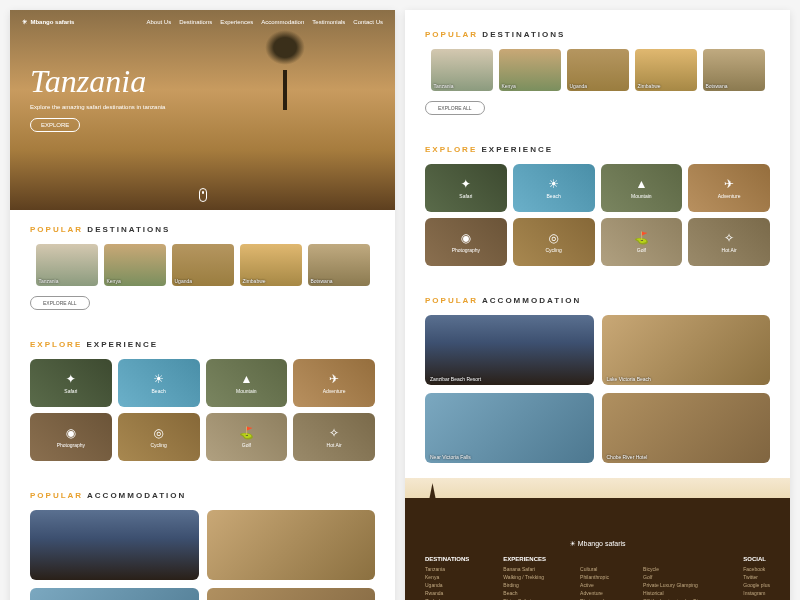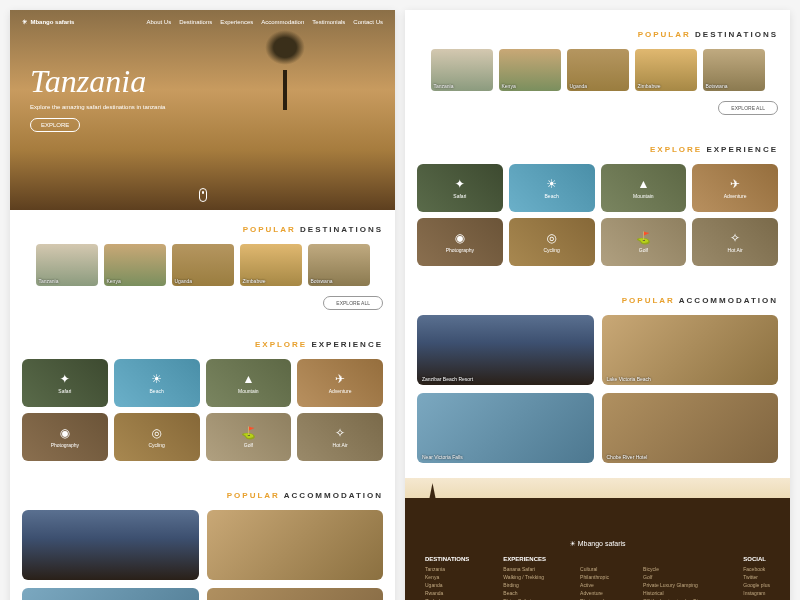--- a/index.html
+++ b/index.html
@@ -10,21 +10,21 @@
 .logo{display:flex;align-items:center;gap:3px;font-weight:bold}
 .nav-items{display:flex;gap:8px}
 .nav-items span{cursor:pointer}
 .hero-content{padding:30px 20px}
 .hero-title{font-family:'Brush Script MT',cursive;font-size:32px;font-style:italic}
 .hero-sub{font-size:6px;margin-top:4px}
 .explore-btn{display:inline-block;border:1px solid #fff;border-radius:12px;padding:3px 10px;font-size:6px;margin-top:8px;cursor:pointer}
 .tree{position:absolute;top:20px;right:80px;width:60px;height:80px}
 .tree::before{content:"";position:absolute;bottom:0;left:28px;width:4px;height:40px;background:#2a1f0f}
 .tree::after{content:"";position:absolute;top:0;left:10px;width:40px;height:35px;background:radial-gradient(ellipse,#3a2f1a 40%,transparent 70%);border-radius:50%}
-.section{padding:15px 12px;text-align:right}
+.section{padding:15px 20px;text-align:left}
 .sec-title{font-size:8px;letter-spacing:2px;font-weight:bold}
 .sec-title .accent{color:#e8a12f}
 .sec-title .dark{color:#333}
 .dest-row{display:flex;gap:6px;margin-top:10px;justify-content:center}
 .dest-card{width:62px;height:42px;border-radius:4px;position:relative;overflow:hidden;cursor:pointer}
 .dest-card .label{position:absolute;bottom:2px;left:3px;color:#fff;font-size:5px;text-shadow:0 0 2px #000}
 .d1{background:linear-gradient(#d4c8b0,#8b9b7e)}
 .d2{background:linear-gradient(#c9a876,#7a8f5e)}
 .d3{background:linear-gradient(#b59660,#9a7d3f)}
 .d4{background:linear-gradient(#e0b870,#a68845)}

